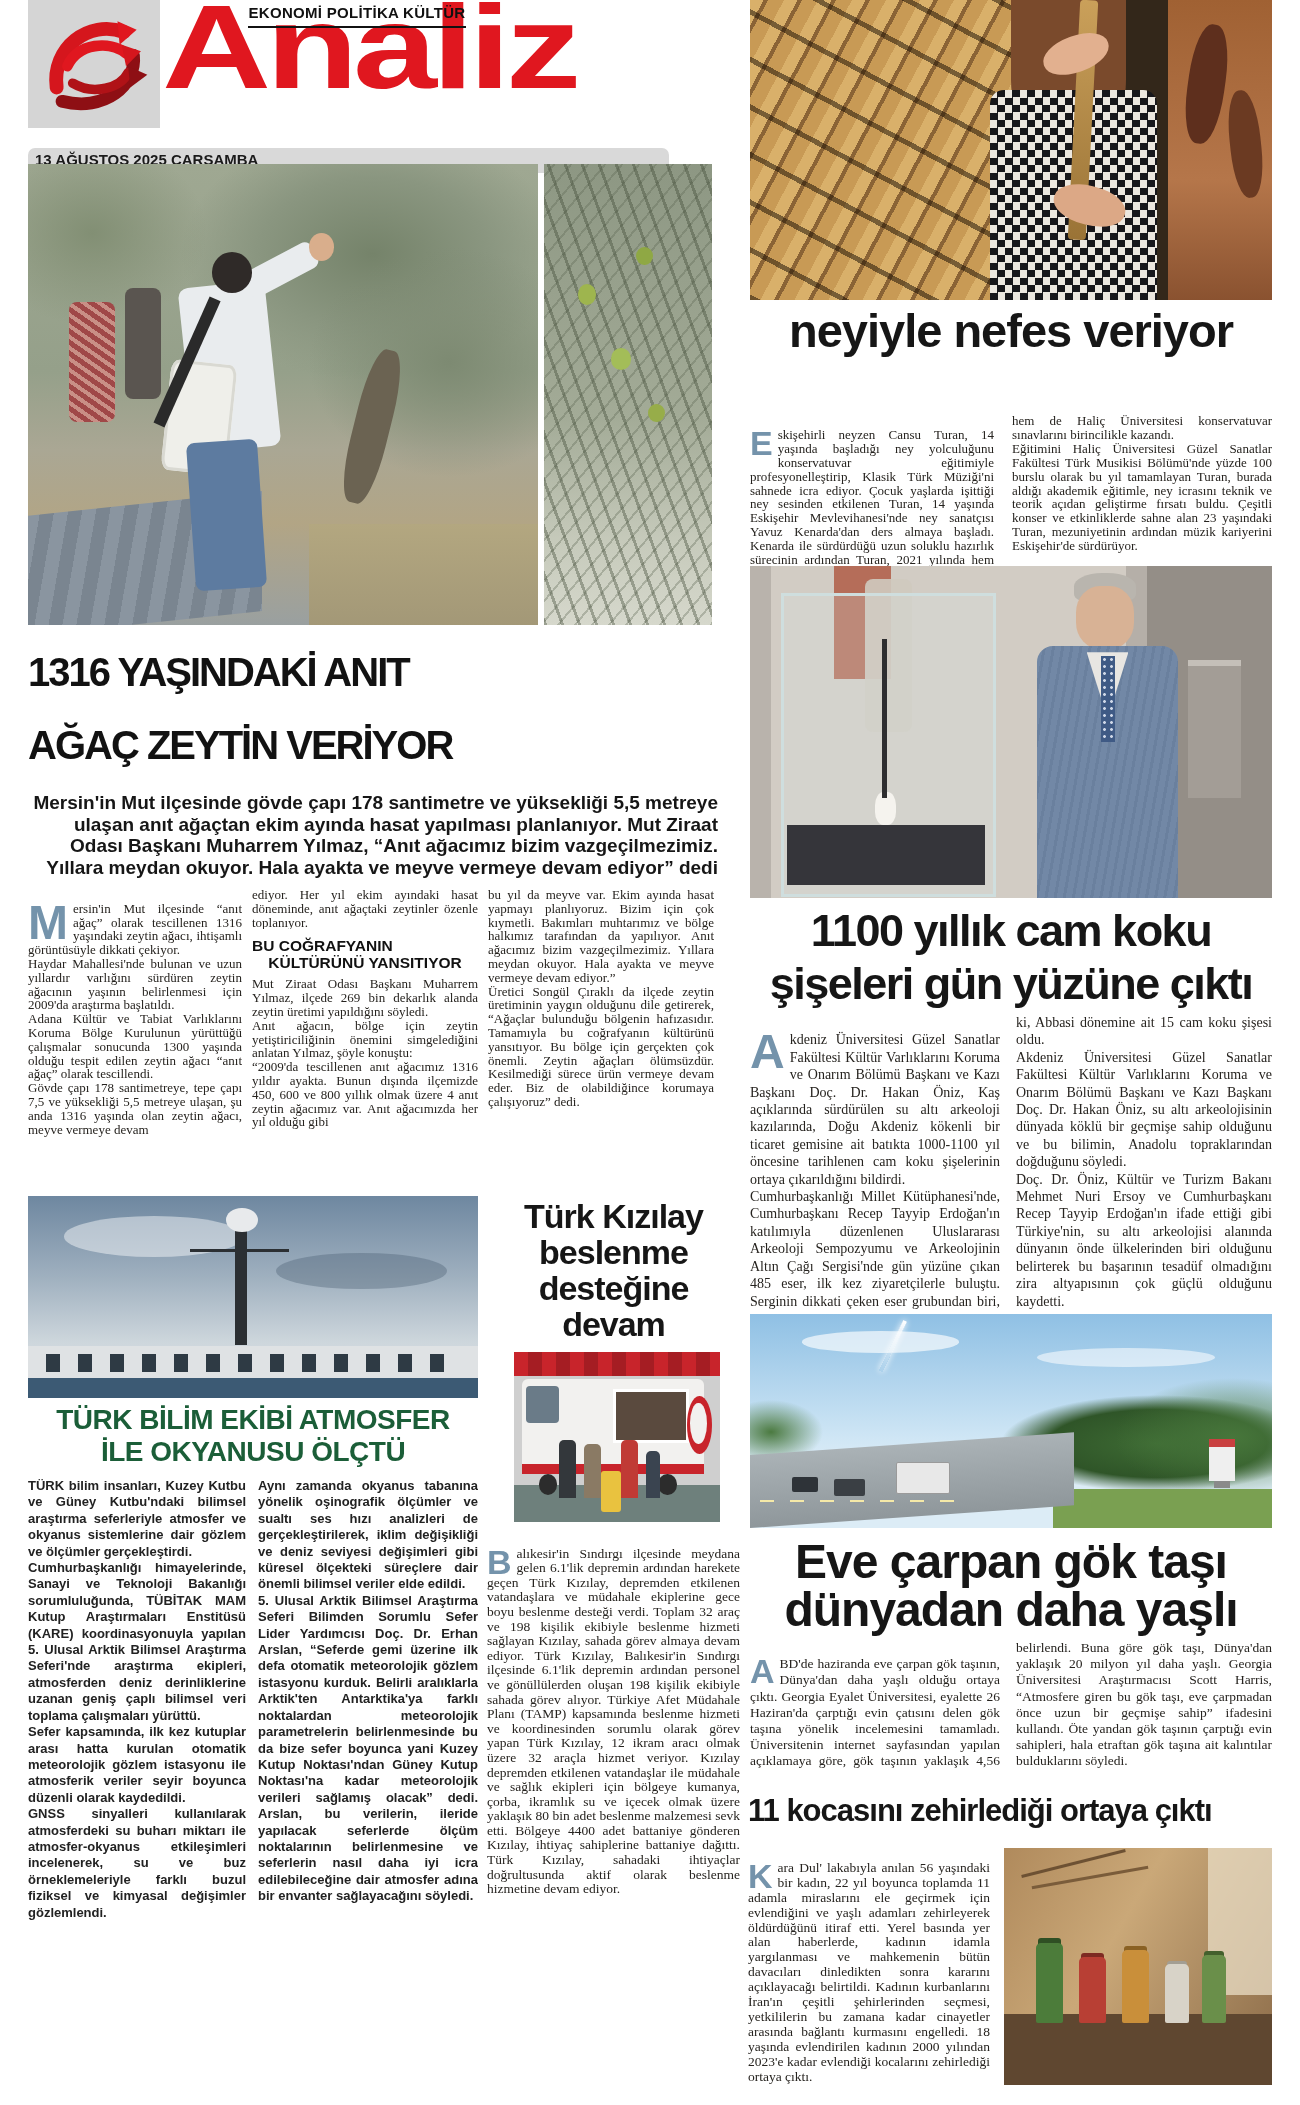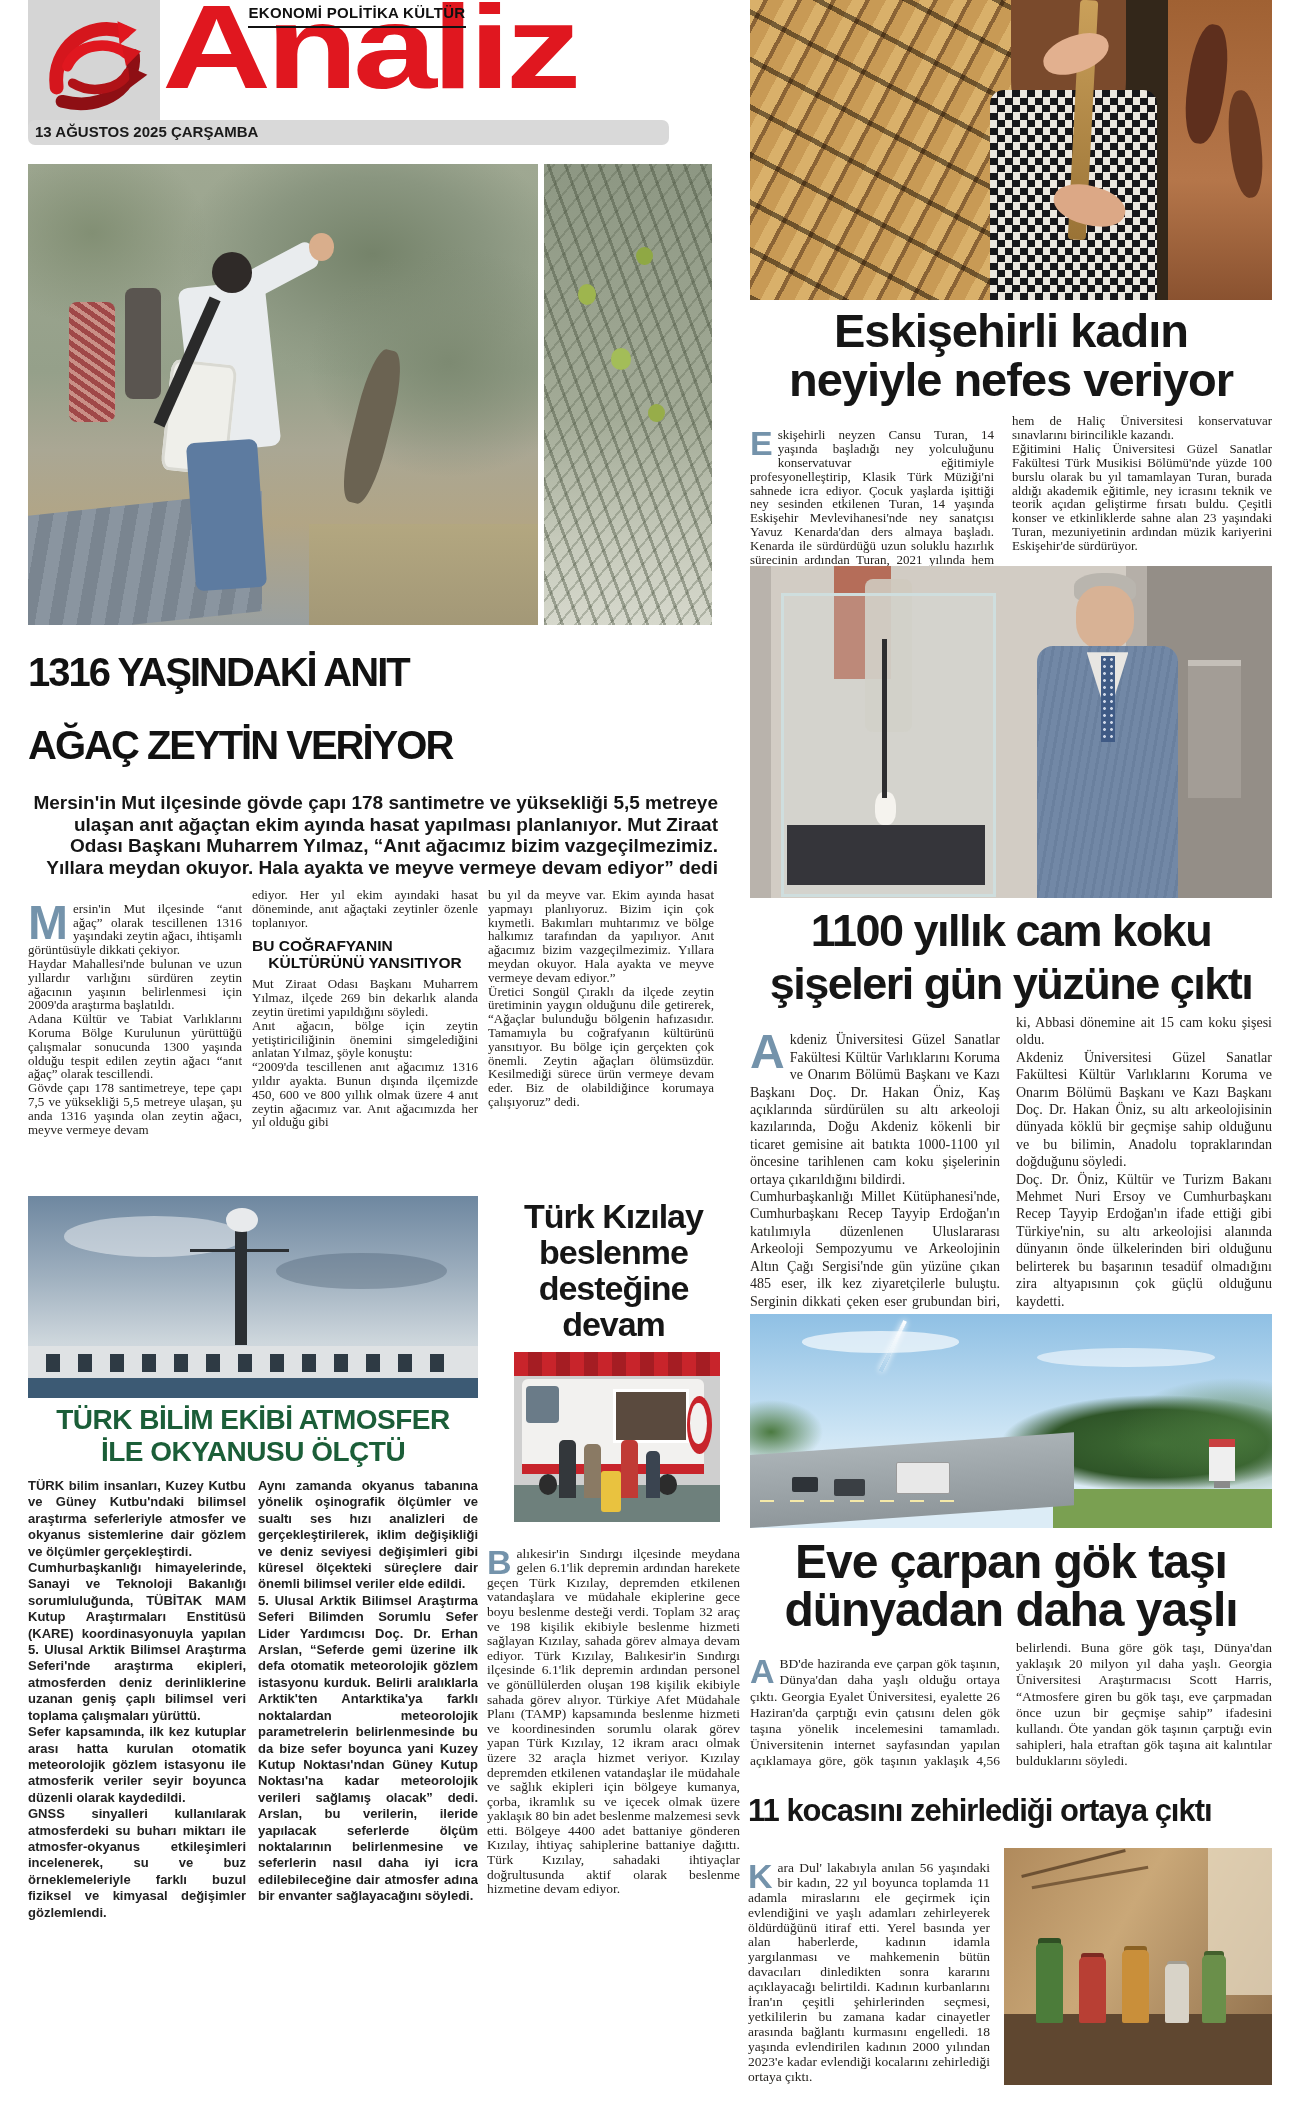--- a/index.html
+++ b/index.html
@@ -63,21 +63,21 @@
         <path d="M35 62 C45 40, 75 38, 90 50" stroke="#e0171f" stroke-width="10"></path>
         <path d="M40 78 C60 90, 85 82, 92 68" stroke="#b01217" stroke-width="9"></path>
       </g>
       <polygon points="82,20 100,28 84,42" fill="#e0171f"></polygon>
       <polygon points="86,42 104,48 90,62" fill="#d5161d"></polygon>
       <polygon points="92,62 110,70 94,82" fill="#8e0f14"></polygon>
     </svg>
   </div>
   <div class="abs brand" style="left:162px;top:-12px;">Analiz</div>
   <div class="abs tagline" style="left:248px;top:4px;width:218px;">EKONOMİ POLİTİKA KÜLTÜR</div>
-  <div class="abs dateband" style="left:28px;top:120px;width:634px;height:25px;border-radius:7px;">13 AĞUSTOS 2025 ÇARŞAMBA</div>
+  <div class="abs dateband" style="left:28px;top:148px;width:634px;height:25px;border-radius:7px;">13 AĞUSTOS 2025 ÇARŞAMBA</div>
 
   <div class="abs photo" style="left:750px;top:0;width:522px;height:300px;background:#33271a;">
     <div class="ph" style="left:0;top:0;width:58%;height:100%;background:repeating-linear-gradient(118deg,#d9b06a 0 12px,#8a6335 12px 16px,#c89a55 16px 30px),#3a2c1c;"></div>
     <div class="ph" style="left:0;top:0;width:58%;height:100%;background:repeating-linear-gradient(28deg,rgba(20,10,0,.5) 0 5px,rgba(0,0,0,0) 5px 42px);"></div>
     <div class="ph" style="left:80%;top:0;width:20%;height:100%;background:linear-gradient(180deg,#a06133,#b5764a 60%,#8a5230);"></div>
     <div class="ph" style="left:84%;top:8%;width:7%;height:40%;background:#5e2f1d;border-radius:45%;transform:rotate(8deg);"></div>
     <div class="ph" style="left:92%;top:30%;width:6%;height:36%;background:#6b3a22;border-radius:45%;transform:rotate(-6deg);"></div>
     <div class="ph" style="left:50%;top:-6%;width:22%;height:60%;background:#7a4a2c;border-radius:0 0 46% 46%;"></div>
     <div class="ph" style="left:46%;top:30%;width:32%;height:70%;border-radius:14px 14px 0 0;background:repeating-conic-gradient(#17161a 0% 25%,#ece7df 0% 50%) 0 0/15px 15px;"></div>
     <div class="ph" style="left:62%;top:0;width:3.4%;height:80%;background:linear-gradient(#caa05a,#9a7336);transform:rotate(3deg);border-radius:4px;"></div>
@@ -105,21 +105,20 @@
 
   <div class="abs photo" style="left:544px;top:164px;width:168px;height:461px;background:linear-gradient(180deg,#8d9783,#a3ab97 55%,#c6cabb 82%,#d6d8cc);">
     <div class="ph" style="left:0;top:0;width:100%;height:100%;background:repeating-linear-gradient(70deg,rgba(60,70,50,.38) 0 3px,rgba(0,0,0,0) 3px 16px),repeating-linear-gradient(-50deg,rgba(90,100,80,.32) 0 2px,rgba(0,0,0,0) 2px 13px);"></div>
     <div class="ph" style="left:20%;top:26%;width:11%;height:4.5%;background:#9eb54e;border-radius:50%;"></div>
     <div class="ph" style="left:55%;top:18%;width:10%;height:4%;background:#8fa844;border-radius:50%;"></div>
     <div class="ph" style="left:40%;top:40%;width:12%;height:4.6%;background:#a3bd58;border-radius:50%;"></div>
     <div class="ph" style="left:62%;top:52%;width:10%;height:4%;background:#97ad49;border-radius:50%;"></div>
   </div>
 
   <div class="abs hl hl-ney" style="left:740px;top:306px;width:542px;">
-    <span>Eskişehirli kadın</span>
     <span>neyiyle nefes veriyor</span>
   </div>
   <div class="abs bc b13" style="left:750px;top:414px;width:244px;height:152px;">
     <span class="dc dc-md">E</span><span>skişehirli neyzen Cansu Turan, 14 yaşında başladığı ney yolculuğunu konservatuvar eğitimiyle profesyonelleştirip, Klasik Türk Müziği'ni sahnede icra ediyor. Çocuk yaşlarda işittiği ney sesinden etkilenen Turan, 14 yaşında Eskişehir Mevlevihanesi'nde ney sanatçısı Yavuz Kenarda'dan ders almaya başladı. Kenarda ile sürdürdüğü uzun soluklu hazırlık sürecinin ardından Turan, 2021 yılında hem İstanbul Teknik Üniversitesi</span>
   </div>
   <div class="abs bc b13" style="left:1012px;top:414px;width:260px;height:152px;">hem de Haliç Üniversitesi konservatuvar sınavlarını birincilikle kazandı.
 Eğitimini Haliç Üniversitesi Güzel Sanatlar Fakültesi Türk Musikisi Bölümü'nde yüzde 100 burslu olarak bu yıl tamamlayan Turan, burada aldığı akademik eğitimle, ney icrasını teknik ve teorik açıdan geliştirme fırsatı buldu. Çeşitli konser ve etkinliklerde sahne alan 23 yaşındaki Turan, mezuniyetinin ardından müzik kariyerini Eskişehir'de sürdürüyor.</div>
 
   <div class="abs photo" style="left:750px;top:566px;width:522px;height:332px;background:linear-gradient(90deg,#b9b3ac 0 4%,#d2ccc4 4% 72%,#b5afa8 72% 76%,#948e87 76% 100%);">
     <div class="ph" style="left:16%;top:0;width:11%;height:34%;background:#b05c46;opacity:.85;"></div>

